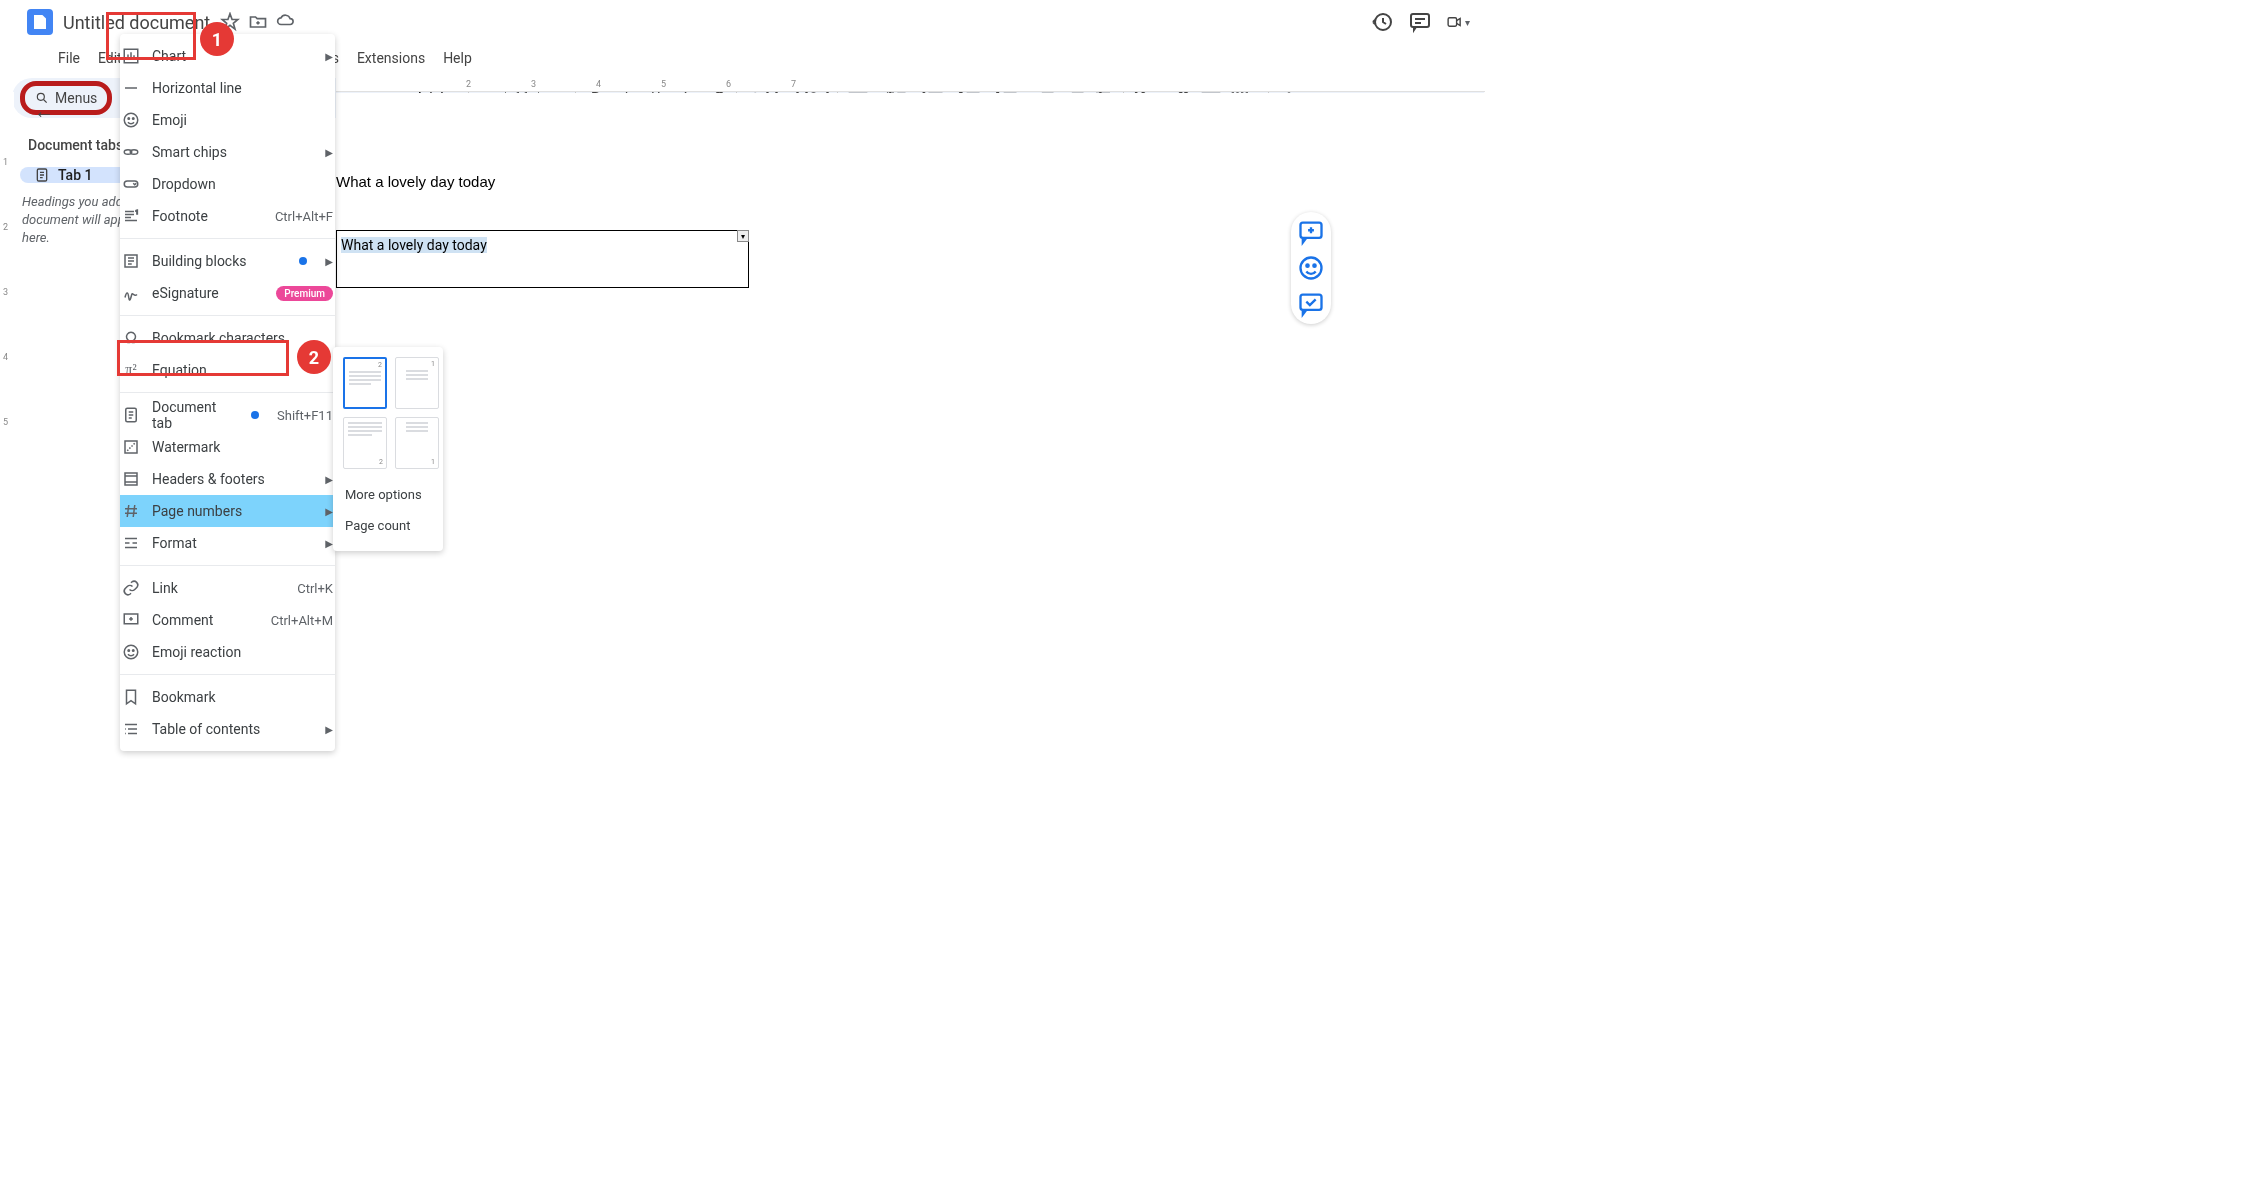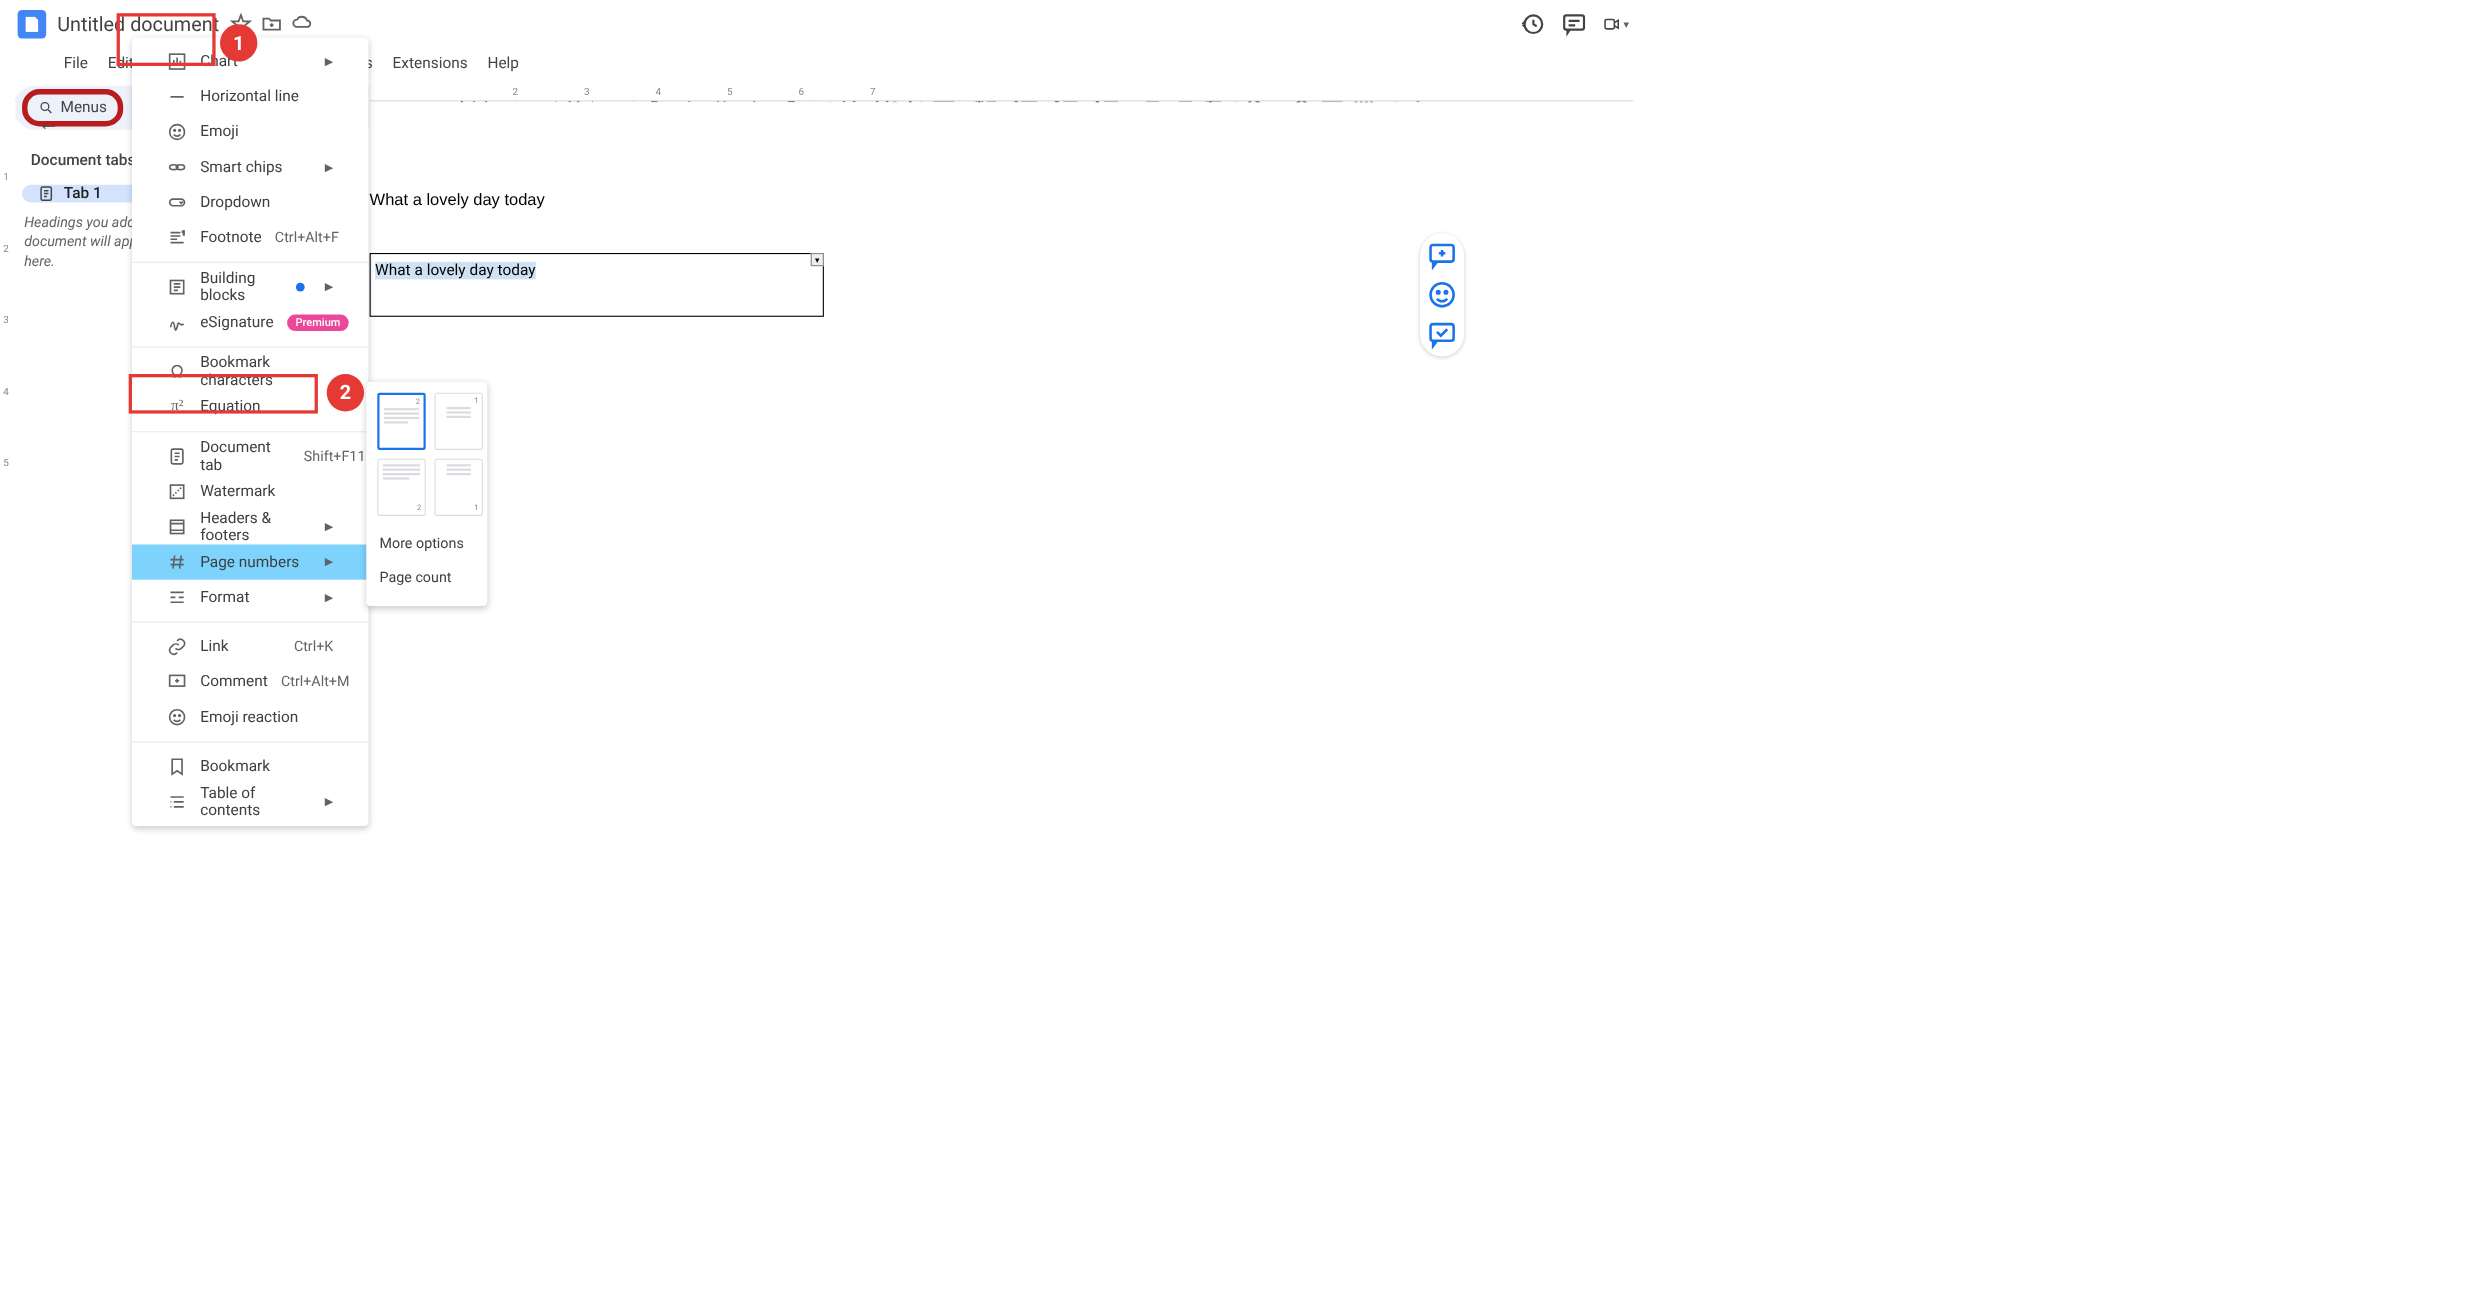--- a/index.html
+++ b/index.html
@@ -1,19 +1,19 @@
 <!DOCTYPE html>
 <html><head>
 <meta charset="utf-8">
 <style>
 * { margin: 0; padding: 0; box-sizing: border-box; font-family: 'Google Sans', Roboto, Arial, sans-serif; }
 body { background: #fff; overflow: hidden; width: 1497px; height: 793px; position: relative; }
 
 
-.header { display: flex; align-items: center; padding: 6px 16px; height: 44px; }
+.header { display: flex; align-items: center; padding: 6px 27px; height: 44px; }
 .docs-logo { width: 26px; height: 26px; background: #4285f4; border-radius: 4px; display: flex; align-items: center; justify-content: center; margin-right: 10px; }
 .docs-logo::after { content: ''; width: 12px; height: 14px; background: #fff; clip-path: polygon(0 0, 70% 0, 100% 25%, 100% 100%, 0 100%); }
 .doc-title { font-size: 18px; color: #444; margin-right: 6px; }
 .header-icon { width: 20px; height: 20px; color: #5f6368; margin: 0 4px; display: flex; align-items: center; justify-content: center; }
 .header-right { margin-left: auto; display: flex; gap: 14px; align-items: center; }
 .header-right-icon { width: 24px; height: 24px; color: #444; display: flex; align-items: center; justify-content: center; }
 
 
 .menubar { display: flex; align-items: center; padding: 0 50px; height: 28px; gap: 2px; }
 .menu-item { padding: 4px 8px; font-size: 14px; color: #444; border-radius: 4px; cursor: pointer; }
@@ -37,21 +37,21 @@
 
 .sidebar { position: absolute; left: 10px; top: 85px; width: 165px; padding: 10px; }
 .sidebar-back { font-size: 20px; color: #444; margin: 4px 0 14px 14px; }
 .sidebar-title { font-size: 14px; font-weight: 500; color: #444; margin: 0 0 14px 8px; }
 .tab-pill { background: #d3e3fd; border-radius: 18px; padding: 0 14px; display: flex; align-items: center; gap: 8px; font-size: 14px; font-weight: 500; color: #1f1f1f; }
 .tab-icon { width: 16px; height: 16px; color: #444; }
 .sidebar-hint { font-size: 13px; font-style: italic; color: #5f6368; margin: 10px 2px; line-height: 1.4; }
 
 
 .dropdown { position: absolute; left: 120px; top: 34px; width: 215px; background: #fff; border-radius: 4px; box-shadow: 0 2px 6px rgba(0,0,0,.2); z-index: 40; padding: 6px 0; }
-.dd-item { display: flex; align-items: center; height: 32px; padding: 0 32px; gap: 12px; font-size: 14px; color: #3c4043; position: relative; }
+.dd-item { display: flex; align-items: center; height: 32px; padding: 0 2px; gap: 12px; font-size: 14px; color: #3c4043; position: relative; }
 .dd-item:hover, .dd-item.highlight { background: #7dd3fc; }
 .dd-icon { width: 18px; height: 18px; color: #5f6368; display: flex; align-items: center; justify-content: center; flex-shrink: 0; }
 .dd-label { flex: 1; }
 .dd-shortcut { font-size: 13px; color: #5f6368; }
 .dd-arrow { color: #5f6368; font-size: 10px; }
 .dd-sep { height: 1px; background: #e8eaed; margin: 6px 0; }
 .dd-dot { width: 8px; height: 8px; border-radius: 50%; background: #1a73e8; margin-right: 6px; }
 .dd-premium { background: #ec4899; color: #fff; font-size: 10px; padding: 2px 8px; border-radius: 10px; font-weight: 500; }
 
 

